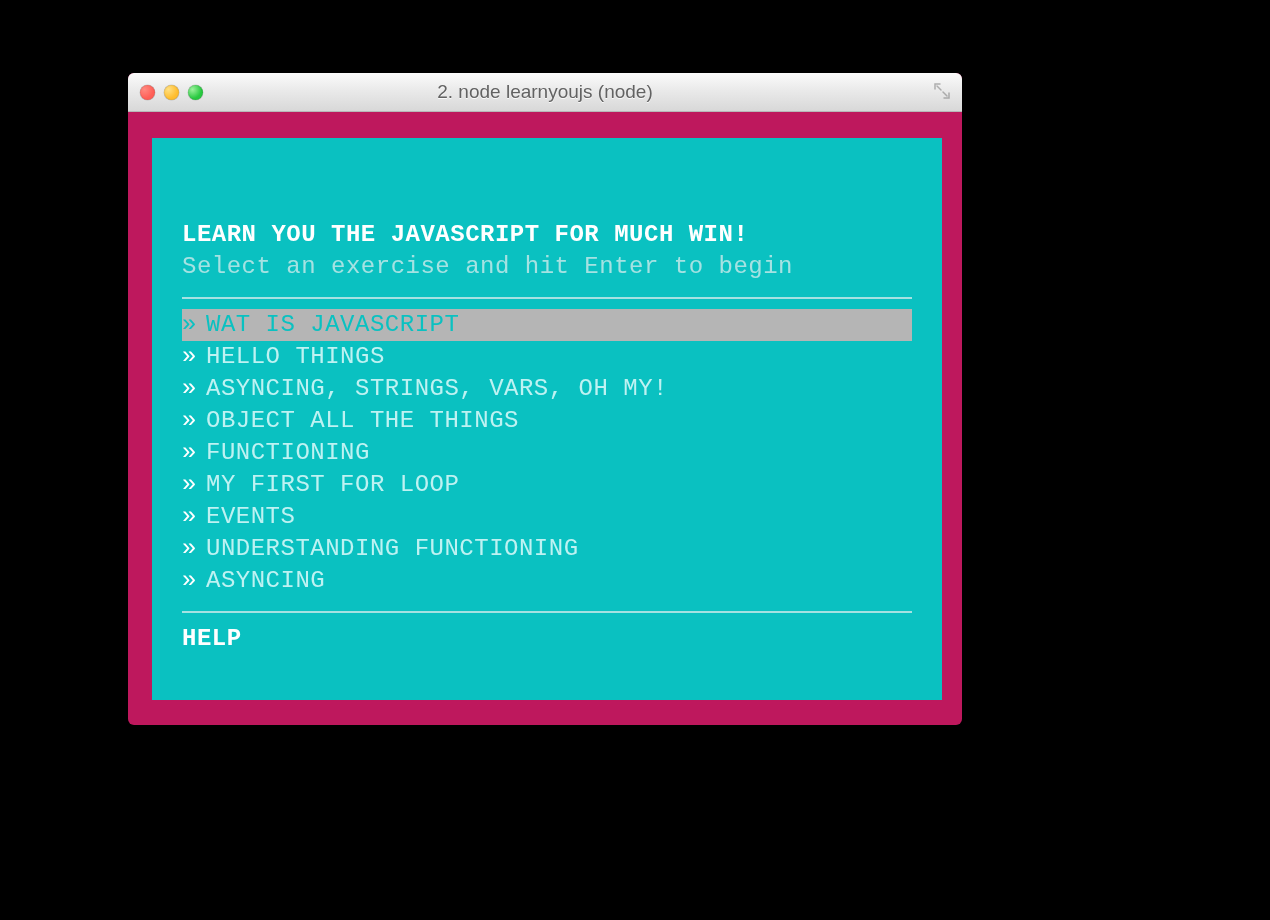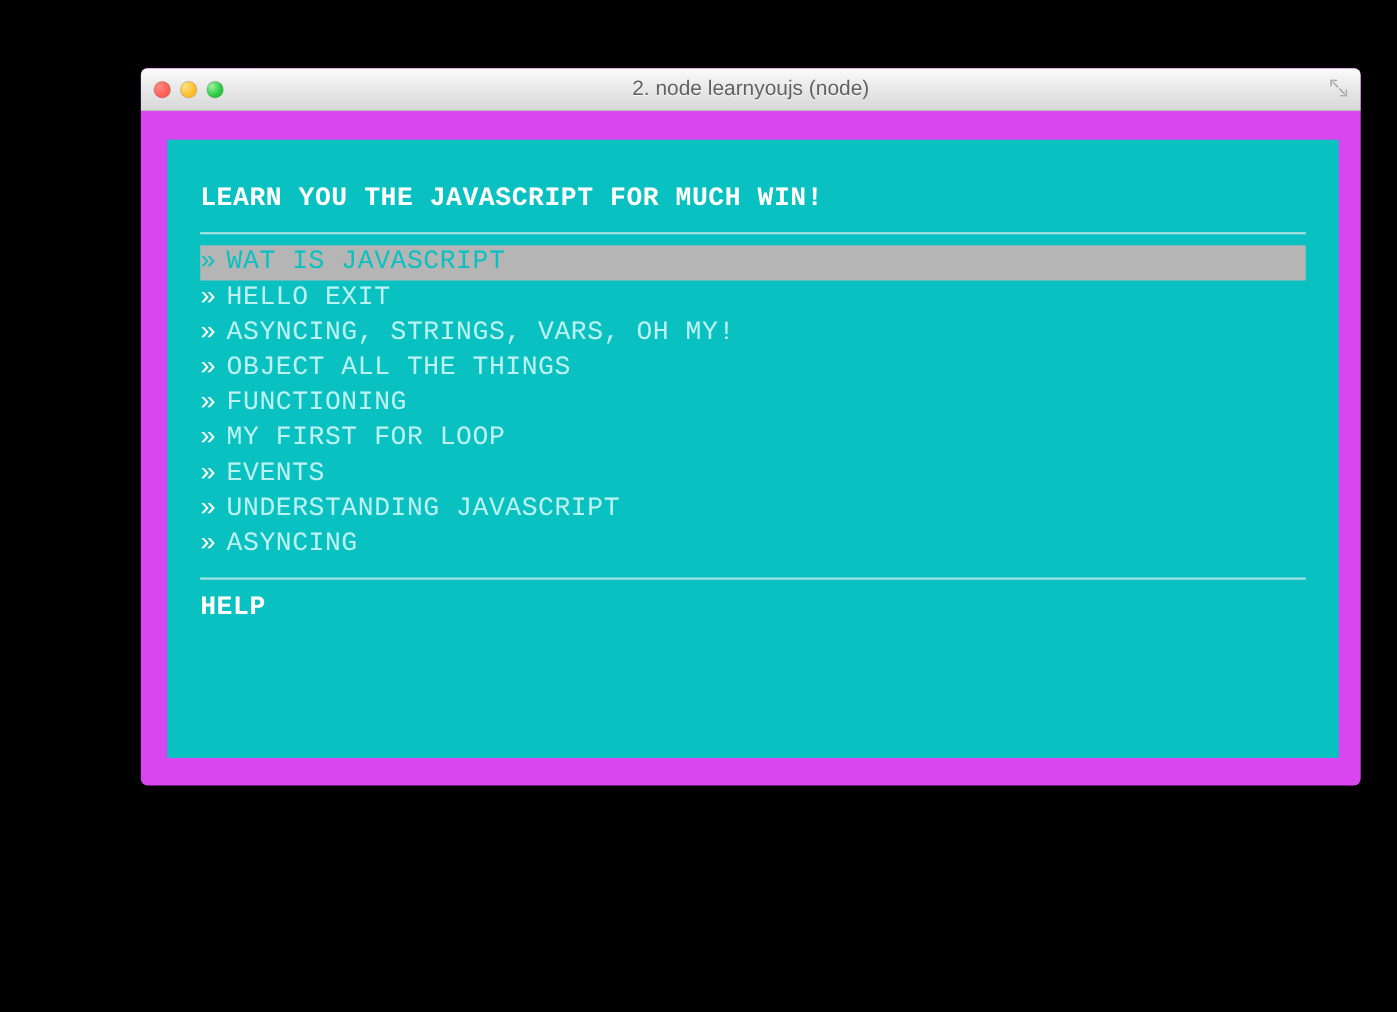--- a/index.html
+++ b/index.html
@@ -8,27 +8,27 @@
     width: 1270px;
     height: 920px;
     background: #000;
     font-family: "Menlo", "Consolas", "Courier New", monospace;
     overflow: hidden;
   }
 
   .window {
     position: absolute;
     left: 128px;
-    top: 62px;
-    width: 1109px;
+    top: 73px;
+    width: 834px;
     height: 652px;
     border-radius: 6px;
     box-shadow: 0 8px 30px rgba(0,0,0,0.5);
     overflow: hidden;
-    background: #d946ef;
+    background: #be185d;
   }
 
   
   .titlebar {
     height: 38px;
     background: linear-gradient(to bottom, #fbfbfb 0%, #eaeaea 45%, #d8d8d8 100%);
     border-bottom: 1px solid #b8b8b8;
     display: flex;
     align-items: center;
     position: relative;
@@ -84,20 +84,21 @@
     box-sizing: border-box;
     font-size: 24px;
     line-height: 32px;
     letter-spacing: 0.5px;
     color: #bfe9e9;
   }
 
   .line-title {
     color: #ffffff;
     font-weight: bold;
+    margin-top: 43px;
   }
   .line-sub {
     color: #a5e2e2;
   }
 
   .hr {
     border: none;
     border-top: 2px solid #a5e2e2;
     margin: 14px 0 10px 0;
   }
@@ -164,31 +165,32 @@
         <path d="M1 6 L1 1 L6 1 M3 3 L7 7" stroke="#7a7a7a" stroke-width="1.5" fill="none" stroke-linecap="round"></path>
         <path d="M15 10 L15 15 L10 15 M13 13 L9 9" stroke="#7a7a7a" stroke-width="1.5" fill="none" stroke-linecap="round"></path>
       </svg>
     </div>
   </div>
 
   <div class="terminal">
     <div class="terminal-inner">
 
       <div class="line-title">LEARN YOU THE JAVASCRIPT FOR MUCH WIN!</div>
+      <div class="line-sub">Select an exercise and hit Enter to begin</div>
 
       <hr class="hr">
 
       <ul class="menu" id="exercise-menu">
           <li class="menu-item selected">
             <span class="bullet">»</span>
             <span class="label">WAT IS JAVASCRIPT</span>
           </li>
           <li class="menu-item">
             <span class="bullet">»</span>
-            <span class="label">HELLO EXIT</span>
+            <span class="label">HELLO THINGS</span>
           </li>
           <li class="menu-item">
             <span class="bullet">»</span>
             <span class="label">ASYNCING, STRINGS, VARS, OH MY!</span>
           </li>
           <li class="menu-item">
             <span class="bullet">»</span>
             <span class="label">OBJECT ALL THE THINGS</span>
           </li>
           <li class="menu-item">
@@ -198,21 +200,21 @@
           <li class="menu-item">
             <span class="bullet">»</span>
             <span class="label">MY FIRST FOR LOOP</span>
           </li>
           <li class="menu-item">
             <span class="bullet">»</span>
             <span class="label">EVENTS</span>
           </li>
           <li class="menu-item">
             <span class="bullet">»</span>
-            <span class="label">UNDERSTANDING JAVASCRIPT</span>
+            <span class="label">UNDERSTANDING FUNCTIONING</span>
           </li>
           <li class="menu-item">
             <span class="bullet">»</span>
             <span class="label">ASYNCING</span>
           </li>
         </ul>
 
       <hr class="hr">
 
       <div class="footer" id="footer-menu">

